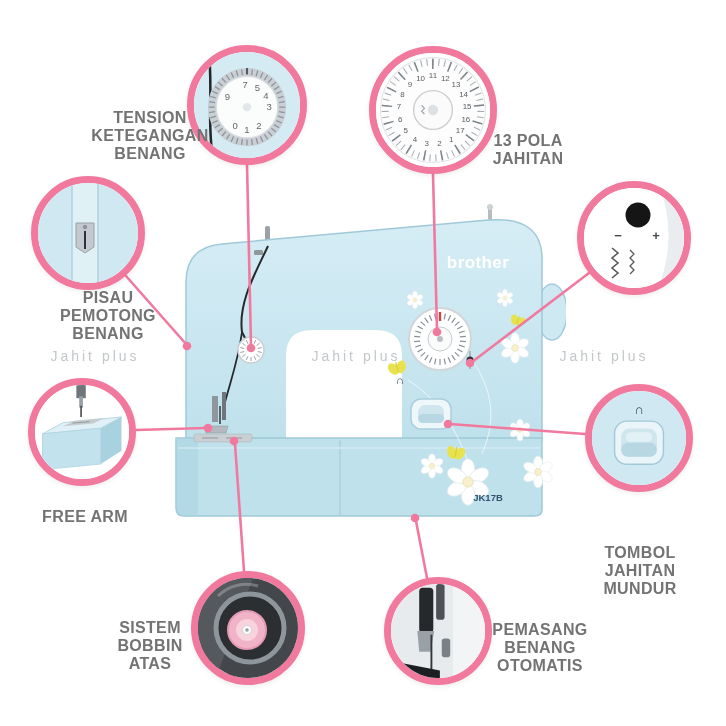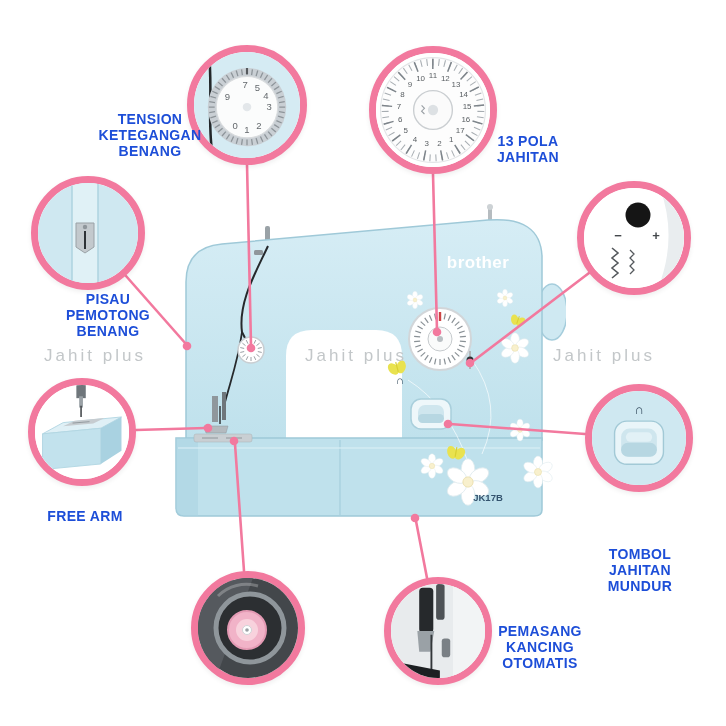--- a/index.html
+++ b/index.html
@@ -1,26 +1,26 @@
 <!DOCTYPE html>
 <html><head>
 <meta charset="utf-8">
 <style>
   html,body{margin:0;padding:0;background:#fff;}
   .canvas{position:relative;width:726px;height:726px;background:#ffffff;overflow:hidden;
           font-family:"Liberation Sans",sans-serif;}
   .machine-svg{position:absolute;left:168px;top:200px;width:398px;height:320px;z-index:1;}
   .watermark{position:absolute;z-index:2;transform:translate(-50%,-50%);
-             font-size:17px;letter-spacing:3px;color:#c3c7c9;font-weight:400;white-space:nowrap;}
+             font-size:14px;letter-spacing:3px;color:#c3c7c9;font-weight:400;white-space:nowrap;}
   .connectors{position:absolute;left:0;top:0;width:726px;height:726px;z-index:3;pointer-events:none;}
   .callout{position:absolute;z-index:4;border:7px solid #F2799E;border-radius:50%;
            background:#fff;box-sizing:border-box;overflow:hidden;box-shadow:0 2px 5px rgba(0,0,0,.07);}
   .callout svg{display:block;width:100%;height:100%;}
   .callout-label{position:absolute;z-index:5;transform:translate(-50%,-50%);
-                 color:#1d4ed8;font-weight:700;font-size:14px;line-height:1.14;
+                 color:#737373;font-weight:700;font-size:16px;line-height:1.14;
                  letter-spacing:.35px;text-align:center;white-space:pre-line;}
   svg text{font-family:"Liberation Sans",sans-serif;}
 </style>
 </head>
 <body>
 
 <div class="canvas">
 
   <svg class="machine-svg" viewBox="0 0 398 320">
     <defs>
@@ -443,17 +443,20 @@
 BENANG</div>
   <div class="callout-label" style="left:528px;top:150px;">13 POLA
 JAHITAN</div>
   <div class="callout-label" style="left:84px;top:316px;margin-left:24px;">PISAU
 PEMOTONG
 BENANG</div>
   <div class="callout-label" style="left:85px;top:517px;">FREE ARM</div>
   <div class="callout-label" style="left:640px;top:532px;margin-top:39px;">TOMBOL
 JAHITAN
 MUNDUR</div>
+  <div class="callout-label" style="left:150px;top:646px;">SISTEM
+BOBBIN
+ATAS</div>
   <div class="callout-label" style="left:540px;top:648px;">PEMASANG
-KANCING
+BENANG
 OTOMATIS</div>
 
 </div>
 
 </body></html>

